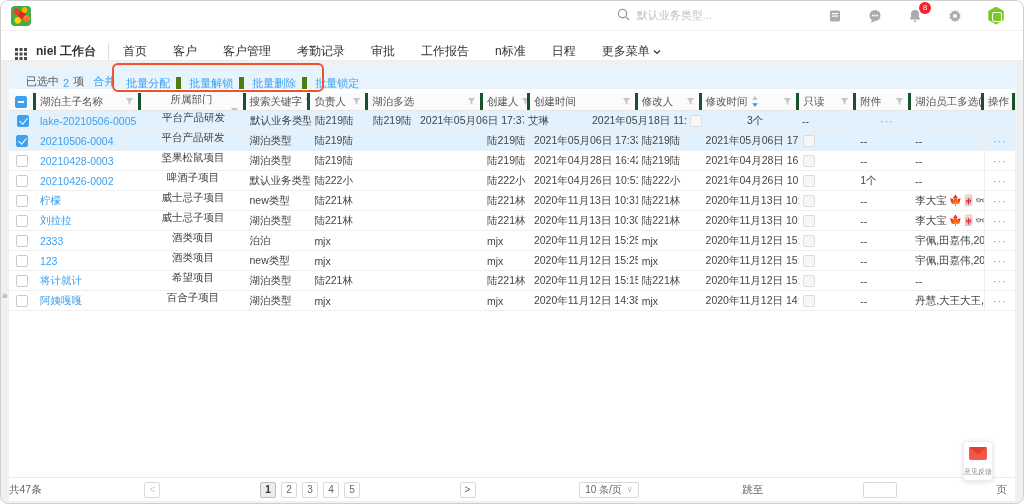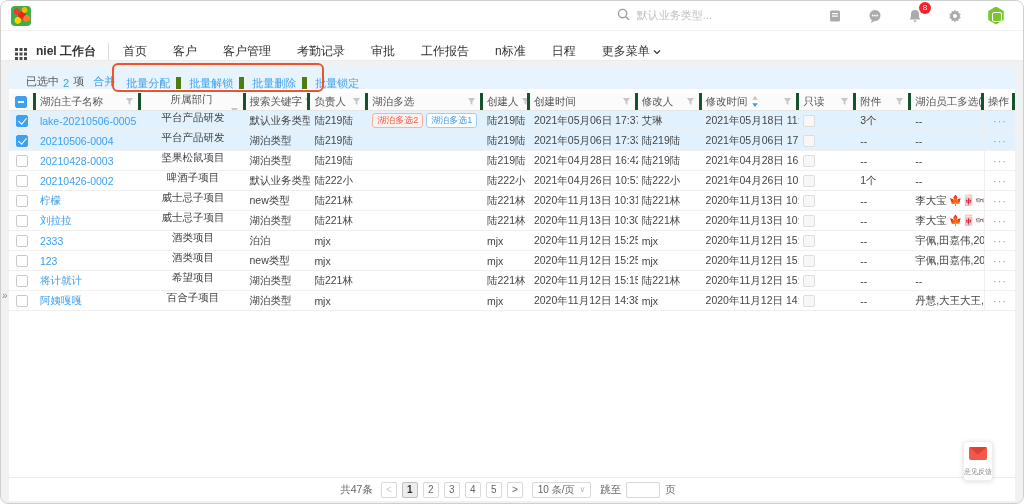--- a/index.html
+++ b/index.html
@@ -78,21 +78,21 @@
   .cb.ind::after { content:""; position:absolute; left:2px; top:4px; width:6px; height:2px; background:#fff; }
   .cb.dis { background:#f7f7f7; border-color:#ddd; cursor:default; }
 
   .tag { display:inline-block; height:15px; line-height:13px; border-radius:3px; padding:0 4px;
          font-size:9px; margin-right:3px; }
   .tag.red { color:var(--tag-red,#f0614e); border:1px solid #f5b3a8; background:#fdf1ef; }
   .tag.blue { color:var(--accent,#3da0f0); border:1px solid #9ed0f5; background:#fff; }
 
   
   .footer { position:absolute; left:0; right:0; bottom:0; height:24px; border-top:1px solid #ececec;
-            background:#fff; display:flex; align-items:center; justify-content:center;
+            background:#fff; display:flex; align-items:center; justify-content:space-between;
             font-size:10.5px; color:#666; padding-right:8px; gap:5px; }
   .pg-btn { min-width:16px; height:16px; border:1px solid #d9d9d9; border-radius:2px; background:#fff;
             display:flex; align-items:center; justify-content:center; font-size:10px; color:#666;
             cursor:pointer; padding:0 3px; }
   .pg-btn.disabled { color:#ccc; cursor:default; }
   .pg-btn.active { background:#ececec; border-color:#bfbfbf; color:#333; font-weight:bold; }
   .pg-pages { display:flex; gap:5px; }
   .pg-size { height:16px; border:1px solid #d9d9d9; border-radius:2px; padding:0 5px; display:flex;
              align-items:center; gap:5px; font-size:10px; color:#666; cursor:pointer; }
   .caret { color:#bbb; font-size:8px; }
@@ -318,24 +318,20 @@
         <div class="row selected">
           <div class="td c0">
             <span class="cb checked"></span>
           </div>
           <div class="td c1">
             <span class="link">lake-20210506-0005</span>
           </div>
           <div class="td c2">平台产品研发</div>
           <div class="td c3">默认业务类型</div>
           <div class="td c4">陆219陆</div>
-          <div class="td c5">
-            <span class="tag red">湖泊多选2</span>
-            <span class="tag blue">湖泊多选1</span>
-          </div>
           <div class="td c6">陆219陆</div>
           <div class="td c7">2021年05月06日 17:37</div>
           <div class="td c8">艾琳</div>
           <div class="td c9">2021年05月18日 11:36</div>
           <div class="td c10">
             <span class="cb dis"></span>
           </div>
           <div class="td c11">3个</div>
           <div class="td c12">--</div>
           <div class="td c13">

